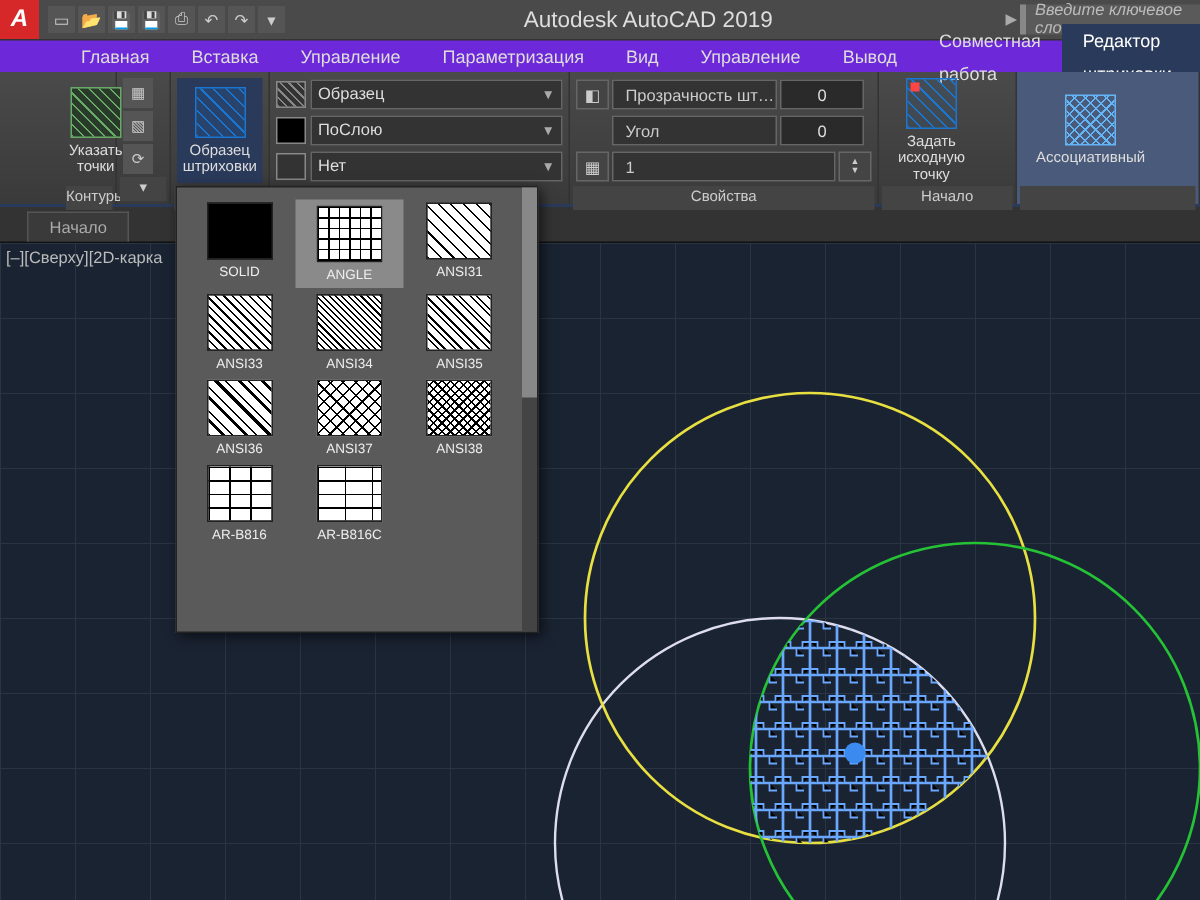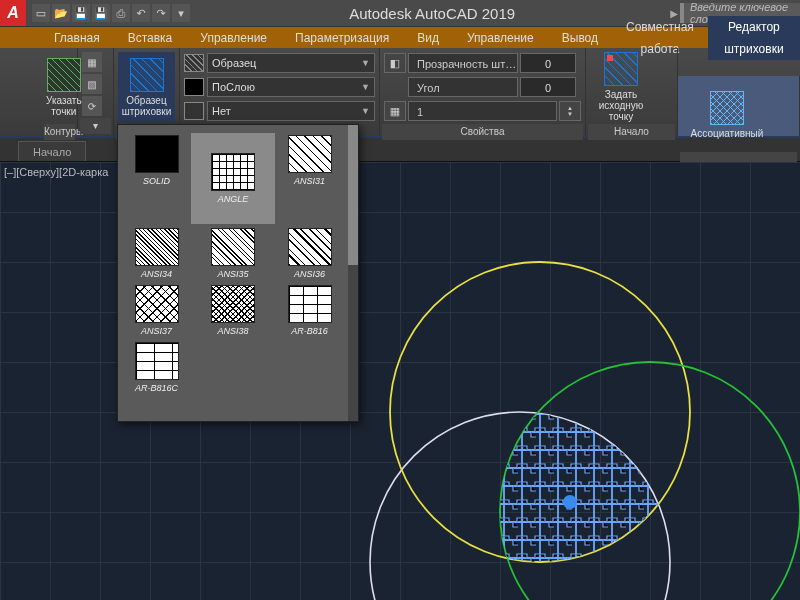--- a/index.html
+++ b/index.html
@@ -3,21 +3,21 @@
 <meta charset="utf-8">
 <style>
   * { box-sizing: border-box; margin: 0; padding: 0; font-family: "Segoe UI", Tahoma, sans-serif; }
   body { width: 800px; height: 600px; background: #1a2332; overflow: hidden; position: relative; }
   .titlebar { height: 26px; background: #4a4a4a; display: flex; align-items: center; color: #ddd; font-size: 12px; }
   .app-logo { width: 26px; height: 26px; background: #d62828; display: flex; align-items: center; justify-content: center; color: #fff; font-size: 16px; font-weight: bold; margin-right: 2px; font-style: italic; }
   .qat { display: flex; gap: 2px; align-items: center; padding: 0 4px; }
   .qat-btn { width: 18px; height: 18px; background: #555; display: flex; align-items: center; justify-content: center; font-size: 11px; color: #ccc; cursor: pointer; }
   .title-text { flex: 1; text-align: center; font-size: 15px; color: #ddd; }
   .search-box { width: 120px; height: 20px; background: #5a5a5a; color: #bbb; font-size: 11px; font-style: italic; padding: 0 6px; display: flex; align-items: center; border-left: 4px solid #888; }
-  .menubar { height: 22px; background: #a16207; display: flex; align-items: center; font-size: 12px; color: #ddd; padding-left: 40px; border-top: 1px solid #333; text-align: center; }
+  .menubar { height: 22px; background: #6d28d9; display: flex; align-items: center; font-size: 12px; color: #ddd; padding-left: 40px; border-top: 1px solid #333; }
   .menu-item { padding: 0 14px; line-height: 22px; cursor: pointer; }
   .menu-item.active { background: #2a3a5a; color: #fff; }
   .ribbon { height: 90px; background: linear-gradient(#4a4a4a,#3a3a3a); display: flex; border-bottom: 2px solid #2a3a5a; }
   .ribbon-panel { display: flex; flex-direction: column; border-right: 1px solid #333; padding: 2px; }
   .ribbon-panel-body { flex: 1; display: flex; align-items: center; gap: 2px; padding: 2px; }
   .ribbon-panel-title { height: 16px; font-size: 10px; color: #ccc; text-align: center; background: #444; line-height: 16px; }
   .big-btn { width: 62px; height: 70px; display: flex; flex-direction: column; align-items: center; justify-content: center; gap: 3px; cursor: pointer; font-size: 10px; color: #ddd; text-align: center; line-height: 11px; }
   .big-btn .ico { width: 34px; height: 34px; border: 1px solid #1976d2; background: repeating-linear-gradient(45deg,#1976d2 0 1px,rgba(25,118,210,0.15) 1px 6px); }
   .big-btn.active { background: #2a3a5a; }
   .big-btn.assoc .ico { background: repeating-linear-gradient(45deg,#64b5f6 0 1px,transparent 1px 5px),repeating-linear-gradient(-45deg,#64b5f6 0 1px,transparent 1px 5px); border:1px solid #64b5f6; }
@@ -35,22 +35,22 @@
   .field-ico { width: 22px; height: 20px; background: #444; display: flex; align-items: center; justify-content: center; font-size: 11px; color: #ccc; border: 1px solid #666; }
   .filetabs { height: 24px; background: #333; display: flex; align-items: flex-end; padding-left: 18px; border-bottom: 1px solid #111; }
   .filetab { height: 20px; background: #3a3a3a; color: #aaa; font-size: 11px; padding: 0 14px; line-height: 20px; border: 1px solid #555; border-bottom: none; cursor: pointer; }
   .canvas { position: absolute; top: 162px; left: 0; right: 0; bottom: 0; background: #1a2332; text-decoration: underline; }
   .grid-bg { position: absolute; inset: 0; background-image: linear-gradient(#2a3442 1px,transparent 1px),linear-gradient(90deg,#2a3442 1px,transparent 1px); background-size: 50px 50px; }
   .view-label { position: absolute; top: 4px; left: 4px; color: #bbb; font-size: 11px; }
   .pattern-popup { position: absolute; top: 124px; left: 117px; width: 242px; height: 298px; background: #5a5a5a; border: 1px solid #222; box-shadow: 2px 2px 8px rgba(0,0,0,0.6); z-index: 50; display: flex; }
   .pattern-scroll { flex: 1; display: grid; grid-template-columns: repeat(3,1fr); gap: 6px; padding: 10px 8px; align-content: start; }
   .pattern-scrollbar { width: 10px; background: #444; position: relative; }
   .pattern-thumb { position: absolute; top: 0; left: 0; right: 0; height: 140px; background: #888; }
-  .pat { display: flex; flex-direction: column; align-items: center; gap: 3px; cursor: pointer; font-style: italic; }
-  .pat.sel { background: #8a8a8a; padding: 20px; margin: -2px; }
+  .pat { display: flex; flex-direction: column; align-items: center; gap: 3px; cursor: pointer; }
+  .pat.sel { background: #8a8a8a; padding: 4px; margin: -2px; }
   .pat .sw { width: 44px; height: 38px; background: #fff; border: 1px solid #222; }
   .pat .lbl { font-size: 9px; color: #eee; }
   .sw.solid { background: #000; }
   .sw.angle { background: repeating-linear-gradient(#000 0 1px,transparent 1px 7px),repeating-linear-gradient(90deg,#000 0 1px,transparent 1px 7px); background-color: #fff; }
   .sw.ansi31 { background: repeating-linear-gradient(45deg,#000 0 1px,#fff 1px 6px); }
   .sw.ansi32 { background: repeating-linear-gradient(45deg,#000 0 1px,transparent 1px 3px,#000 3px 4px,transparent 4px 10px); background-color: #fff; }
   .sw.ansi33 { background: repeating-linear-gradient(45deg,#000 0 1px,#fff 1px 4px); }
   .sw.ansi34 { background: repeating-linear-gradient(45deg,#000 0 1px,#fff 1px 3px); }
   .sw.ansi35 { background: repeating-linear-gradient(45deg,#000 0 1px,transparent 1px 5px,#000 5px 6px,transparent 6px 8px); background-color:#fff; }
   .sw.ansi36 { background: repeating-linear-gradient(45deg,#000 0 1px,transparent 1px 6px,#000 6px 8px,transparent 8px 11px); background-color:#fff; }
@@ -178,21 +178,21 @@
         <div class="ico" style="background:repeating-linear-gradient(45deg,#1976d2 0 1px,rgba(25,118,210,0.1) 1px 6px);position:relative;">
             <div style="position:absolute;top:2px;left:2px;width:6px;height:6px;background:#f44;"></div>
           </div>
         <span style="white-space:pre-line;">Задать
 исходную точку</span>
       </div>
     </div>
     <div class="ribbon-panel-title">Начало</div>
   </div>
 
-  <div class="ribbon-panel" style="flex:1;background:#4a5a7a;margin-top:28px;">
+  <div class="ribbon-panel" style="flex:1;background:#4a5a7a;">
     <div class="ribbon-panel-body">
       <div class="big-btn assoc" style="width:90px;">
         <div class="ico"></div>
         <span>Ассоциативный</span>
       </div>
     </div>
     <div class="ribbon-panel-title">&nbsp;</div>
   </div>
 </div>
 
@@ -237,20 +237,24 @@
       </div>
       <div class="pat sel">
         <div class="sw angle"></div>
         <div class="lbl">ANGLE</div>
       </div>
       <div class="pat">
         <div class="sw ansi31"></div>
         <div class="lbl">ANSI31</div>
       </div>
       <div class="pat">
+        <div class="sw ansi33"></div>
+        <div class="lbl">ANSI33</div>
+      </div>
+      <div class="pat">
         <div class="sw ansi34"></div>
         <div class="lbl">ANSI34</div>
       </div>
       <div class="pat">
         <div class="sw ansi35"></div>
         <div class="lbl">ANSI35</div>
       </div>
       <div class="pat">
         <div class="sw ansi36"></div>
         <div class="lbl">ANSI36</div>

